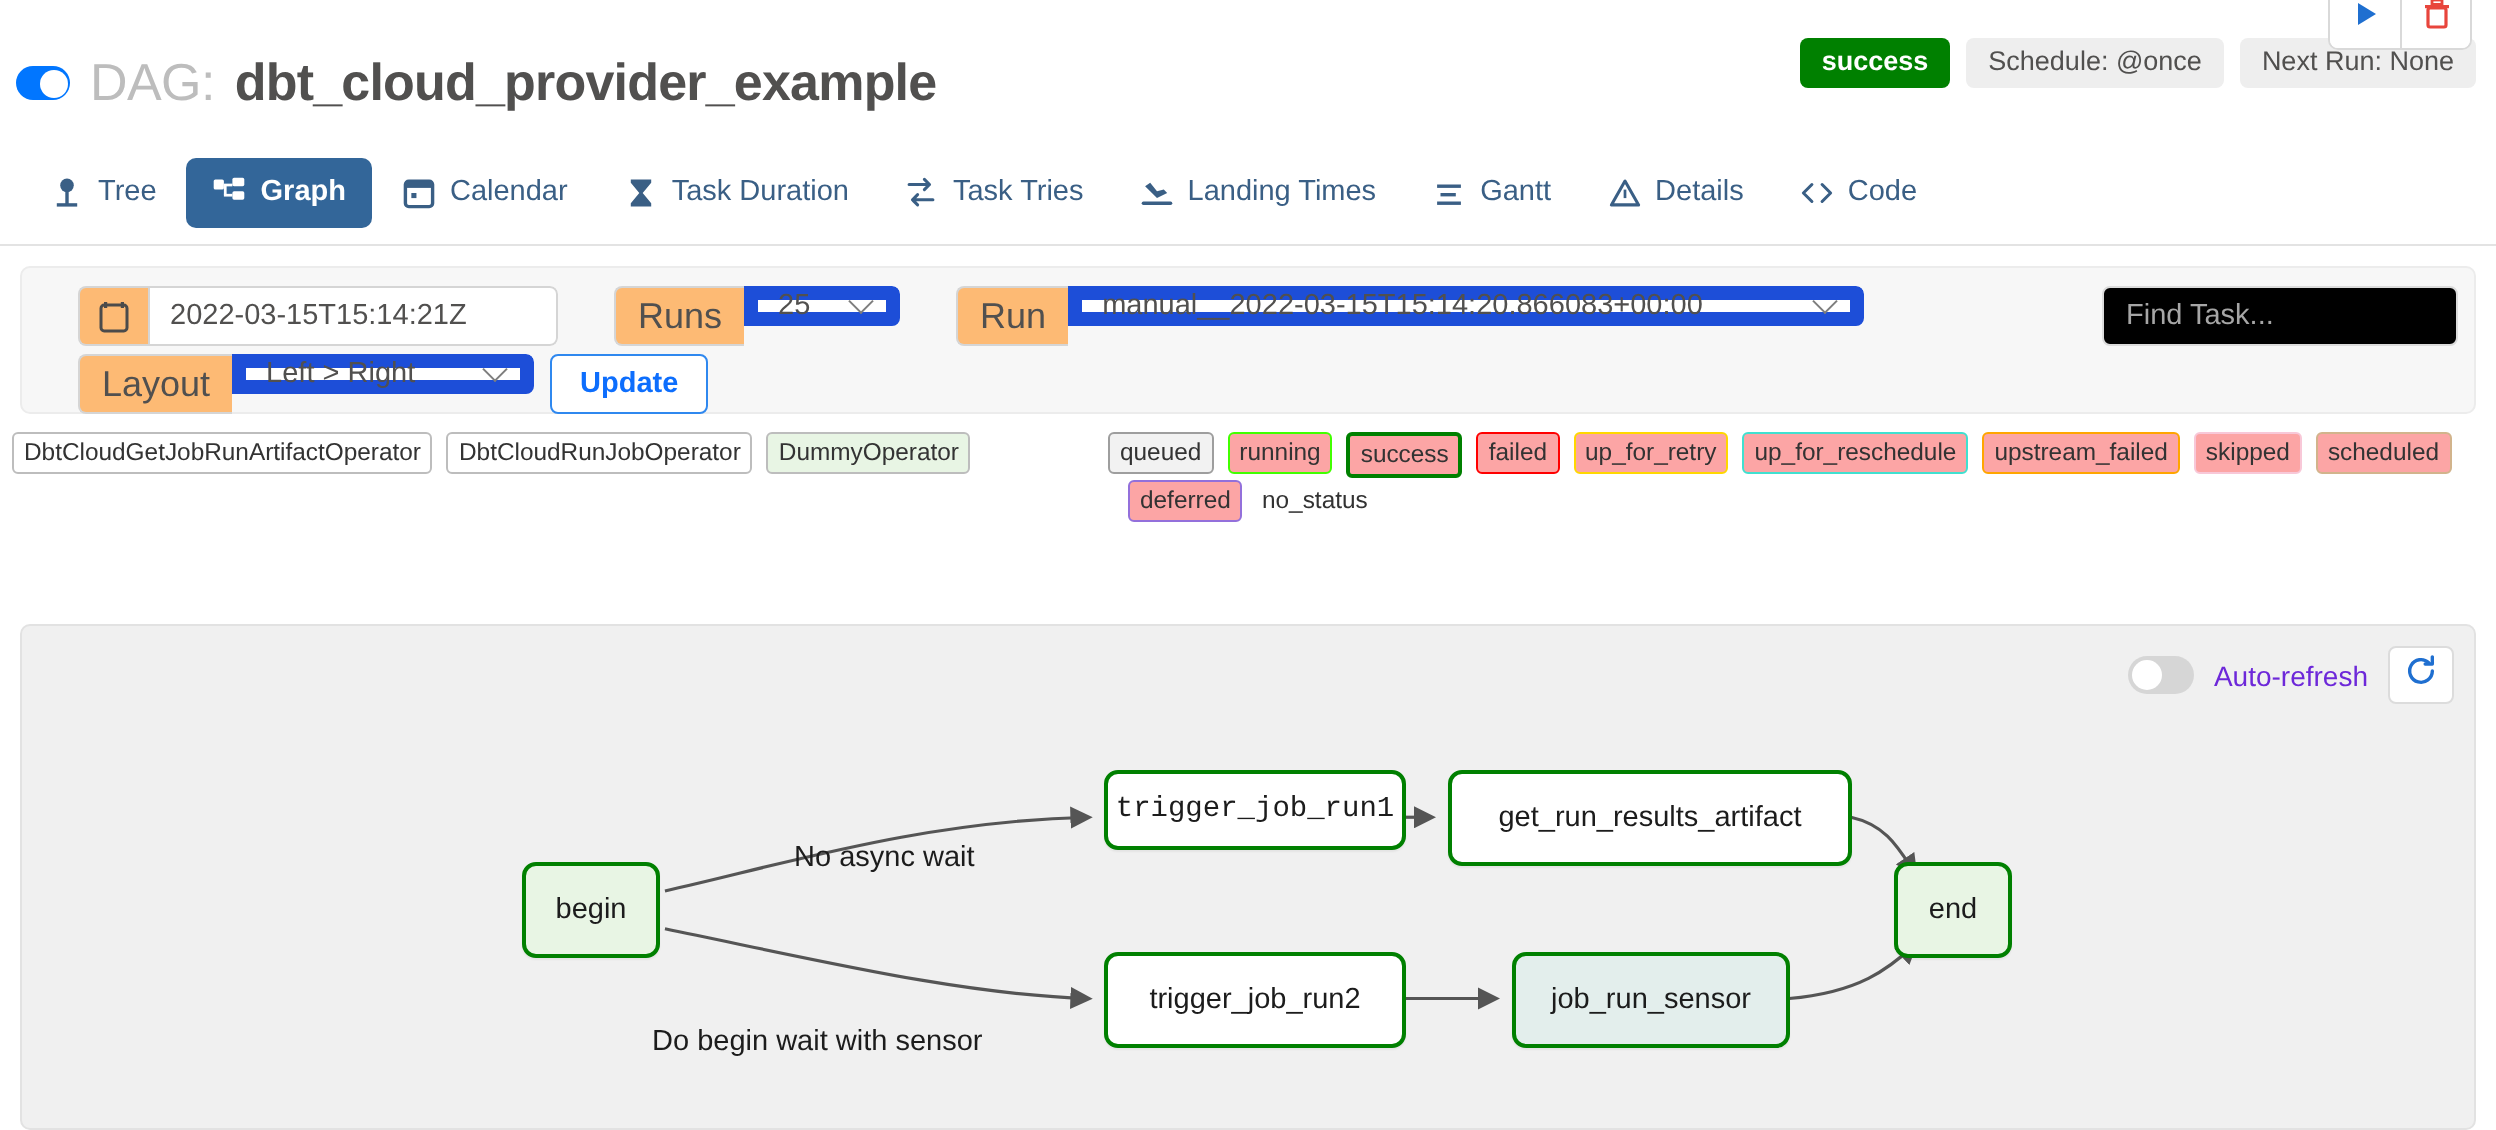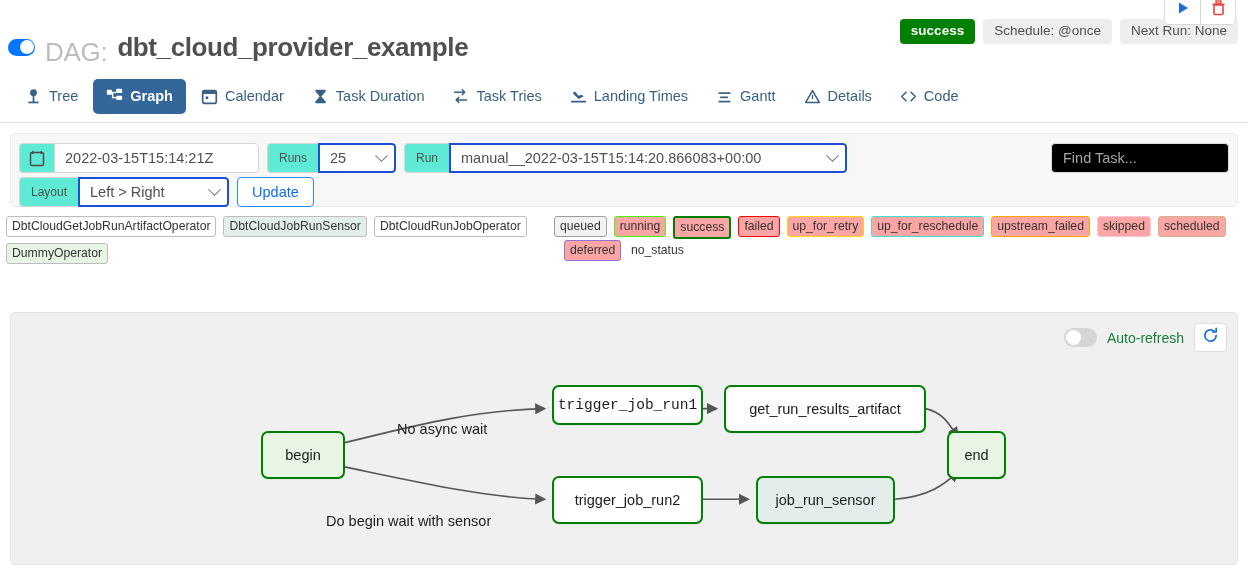--- a/index.html
+++ b/index.html
@@ -36,21 +36,20 @@
     top: 1.5px; right: 1.5px;
     width: 14px; height: 14px;
     border-radius: 50%;
     background: #ffffff;
   }
   .dag-label {
     font-size: 26px;
     color: #bdbdbd;
     font-weight: 400;
     letter-spacing: -0.3px;
-    margin-top: 11px;
   }
   .dag-name {
     font-size: 26px;
     color: #51504f;
     font-weight: 700;
     letter-spacing: -0.4px;
   }
   .header-badges {
     position: absolute;
     right: 10px; top: 19px;
@@ -129,69 +128,70 @@
     height: 74px;
   }
   .fgroup {
     display: flex; align-items: stretch;
     border-radius: 4px;
     overflow: hidden;
   }
   .row1 { position: absolute; left: 8px; top: 9px; display: flex; gap: 8px; }
   .row2 { position: absolute; left: 8px; top: 43px; display: flex; gap: 8px; align-items: stretch;}
   .addon {
-    background: #5eead4;
+    background: #fdba74;
     border: 1px solid #d5d5d5;
-    font-size: 12px;
+    font-size: 18px;
     color: #51504f;
     display: flex; align-items: center;
     padding: 0 11px;
     line-height: 1;
+    margin-left: 20px;
   }
   .addon.left  { border-radius: 4px 0 0 4px; border-right: none; }
   .addon.icon  { padding: 0 9px; }
   .fld {
     background: #ffffff;
     border: 1px solid #d5d5d5;
     font-size: 14.5px;
     color: #51504f;
     display: flex; align-items: center;
     padding: 0 10px;
     height: 30px;
     border-radius: 0 4px 4px 0;
     white-space: nowrap;
     font-family: "Liberation Sans", sans-serif;
   }
   .sel {
     background: #ffffff;
-    border: 2px solid #1d4ed8;
+    border: 7px solid #1d4ed8;
     font-size: 14.5px;
     color: #51504f;
-    height: 30px;
+    height: 20px;
     display: flex; align-items: center; justify-content: space-between;
     gap: 10px;
     padding: 0 8px 0 10px;
     border-radius: 0 4px 4px 0;
     cursor: pointer;
     white-space: nowrap;
   }
   .chev {
     display: inline-block;
     width: 9px; height: 9px;
     border-right: 1.6px solid #7d7d7d;
     border-bottom: 1.6px solid #7d7d7d;
     transform: rotate(45deg) translate(-2px,-2px);
     flex: none;
   }
   .btn-update {
     background: #ffffff;
     border: 1px solid #2f88ef;
     color: #0d6efd;
     font-size: 14.5px;
-    font-weight: 400;
+    font-weight: 700;
     height: 30px;
     padding: 0 14px;
     border-radius: 4px;
     display: flex; align-items: center;
     cursor: pointer;
   }
   .find-task {
     position: absolute;
     right: 8px; top: 9px;
     width: 178px; height: 30px;
@@ -252,21 +252,21 @@
     background: #d6d6d6;
     position: relative;
     cursor: pointer;
     flex: none;
   }
   .switch .knob {
     position: absolute; top: 2px; left: 2px;
     width: 15px; height: 15px; border-radius: 50%;
     background: #ffffff;
   }
-  .ar-label { font-size: 14px; color: #15803d; }
+  .ar-label { font-size: 14px; color: #6d28d9; }
   .refresh-btn {
     width: 33px; height: 29px;
     background: #ffffff;
     border: 1px solid #dcdcdc;
     border-radius: 4px;
     display: flex; align-items: center; justify-content: center;
     cursor: pointer;
   }
 
   .node {
@@ -455,21 +455,20 @@
     </div>
     <div class="btn-update">Update</div>
   </div>
 
   <div class="find-task">Find Task...</div>
 </div>
 
 <div class="legends">
   <div class="op-legend legend-row">
     <span class="chip" style="background:#ffffff">DbtCloudGetJobRunArtifactOperator</span>
-    <span class="chip" style="background:#e3eeec">DbtCloudJobRunSensor</span>
     <span class="chip" style="background:#ffffff">DbtCloudRunJobOperator</span>
     <span class="chip" style="background:#e8f5e4">DummyOperator</span>
   </div>
   <div class="st-legend legend-row">
     <span class="chip" style="border-color:#9e9e9e;background:#f2f2f2">queued</span>
     <span class="chip" style="border-color:#41ff00">running</span>
     <span class="chip" style="border-color:#008000;border-width:2px">success</span>
     <span class="chip" style="border-color:#ff0000">failed</span>
     <span class="chip" style="border-color:#ffd700">up_for_retry</span>
     <span class="chip" style="border-color:#40e0d0">up_for_reschedule</span>
@@ -504,21 +503,21 @@
       </marker>
     </defs>
     <path d="M322,133 C 380,120 450,98 534,96" fill="none" stroke="#555" stroke-width="1.6" marker-end="url(#arrow)"></path>
     <path d="M322,152 C 400,168 470,185 534,187" fill="none" stroke="#555" stroke-width="1.6" marker-end="url(#arrow)"></path>
     <path d="M693,96 L 706,96" fill="none" stroke="#555" stroke-width="1.6" marker-end="url(#arrow)"></path>
     <path d="M916,96 C 934,100 940,112 948,124" fill="none" stroke="#555" stroke-width="1.6" marker-end="url(#arrow)"></path>
     <path d="M693,187 L 738,187" fill="none" stroke="#555" stroke-width="1.6" marker-end="url(#arrow)"></path>
     <path d="M885,187 C 920,184 935,172 948,160" fill="none" stroke="#555" stroke-width="1.6" marker-end="url(#arrow)"></path>
   </svg>
 
-  <div class="node dummy" style="left:250px; top:118px; width:84px;  height:48px;">begin</div>
+  <div class="node dummy" style="left:250px; top:118px; width:69px;  height:48px;">begin</div>
   <div class="node" style="left:541px; top:72px;  width:151px; height:40px;font-family:Liberation Mono, monospace;">trigger_job_run1</div>
   <div class="node" style="left:713px; top:72px;  width:202px; height:48px;">get_run_results_artifact</div>
   <div class="node" style="left:541px; top:163px; width:151px; height:48px;">trigger_job_run2</div>
   <div class="node sensor" style="left:745px; top:163px; width:139px; height:48px;">job_run_sensor</div>
   <div class="node dummy" style="left:936px; top:118px; width:59px;  height:48px;">end</div>
 
   <div class="edge-label" style="left:386px; top:108px;">No async wait</div>
   <div class="edge-label" style="left:315px; top:200px;">Do begin wait with sensor</div>
 </div>
 

